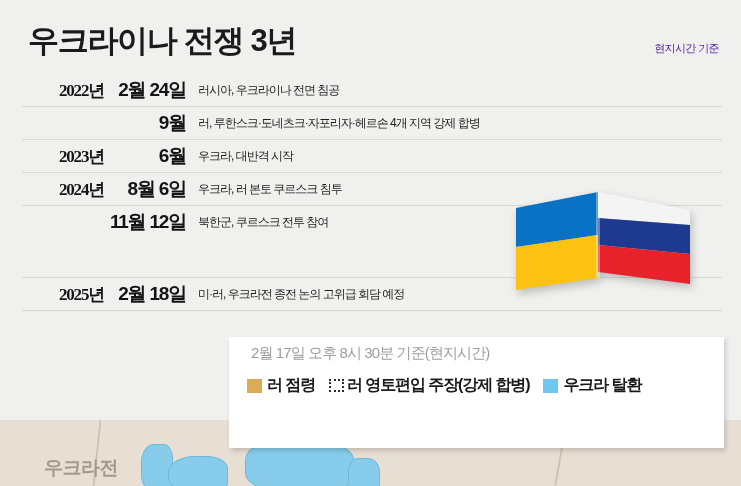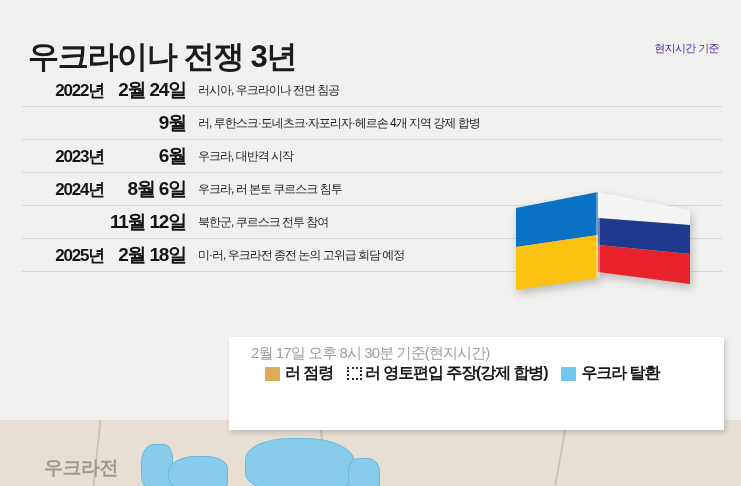--- a/index.html
+++ b/index.html
@@ -61,21 +61,21 @@
   
   .header {
     position: absolute;
     left: 0; top: 0;
     width: 741px;
     height: 72px;
   }
   .title {
     position: absolute;
     left: 28px;
-    top: 36px;
+    top: 20px;
     font-size: 31px;
     font-weight: 700;
     color: #1b1b1b;
     letter-spacing: -1.3px;
     white-space: nowrap;
   }
   .subtitle {
     position: absolute;
     right: 22px;
     top: 41px;
@@ -94,29 +94,30 @@
   }
   .tl-row {
     position: relative;
     height: 32px;
     border-top: 1px solid #d8d8d6;
     display: flex;
     align-items: center;
     white-space: nowrap;
   }
   .tl-row:first-child { border-top: none; }
-  .tl-row.last { border-bottom: 1px solid #d8d8d6; }
+  .tl-row.last { border-bottom: 1px solid #d8d8d6; margin-top: 39px; }
   .tl-year {
     display: inline-block;
     width: 82px;
     text-align: right;
     font-size: 17px;
     font-weight: 700;
     color: #141414;
     letter-spacing: -1.2px;
+    font-family: Liberation Serif, serif;
   }
   .tl-date {
     display: inline-block;
     width: 82px;
     text-align: right;
     font-size: 19px;
     font-weight: 700;
     color: #141414;
     letter-spacing: -1.2px;
   }
@@ -139,42 +140,42 @@
     z-index: 3;
     filter: drop-shadow(2px 4px 4px rgba(0,0,0,0.22));
   }
 
   
   .legend {
     position: absolute;
     left: 229px;
     top: 337px;
     width: 495px;
-    height: 93px;
+    height: 111px;
     background: #ffffff;
     box-shadow: 2px 3px 5px rgba(0,0,0,0.16);
     z-index: 5;
   }
   .legend-asof {
     position: absolute;
     left: 22px;
     top: 7px;
     font-size: 15px;
     color: #9d9d9d;
     letter-spacing: -0.9px;
     white-space: nowrap;
   }
   .legend-row {
     position: absolute;
     left: 18px;
     display: flex;
     align-items: center;
     white-space: nowrap;
   }
-  .legend-row.r1 { top: 26px; margin-left: 18px; }
+  .legend-row.r1 { top: 38px; }
   .legend-row.r2 { top: 60px; }
   .legend-item {
     display: flex;
     align-items: center;
     margin-right: 14px;
   }
   .sw {
     width: 15px;
     height: 14px;
     margin-right: 5px;

